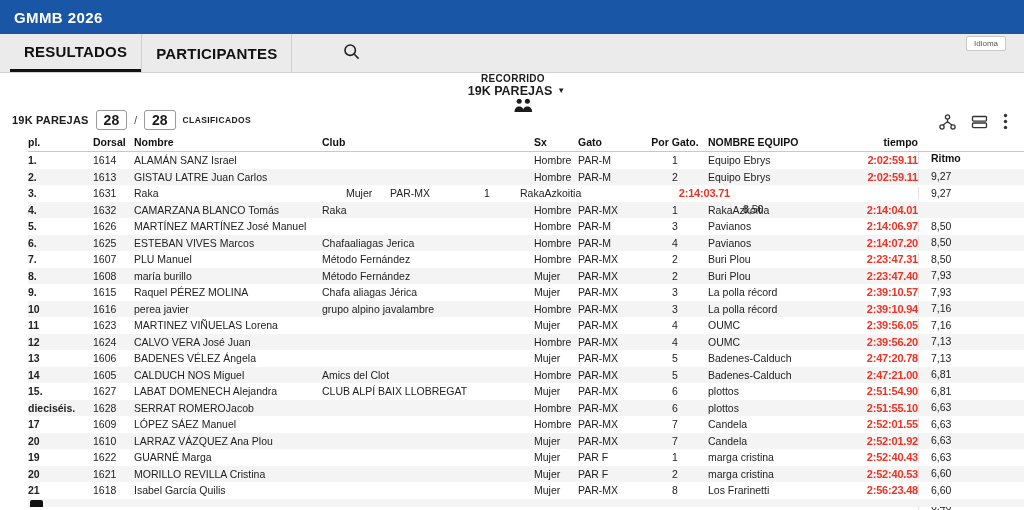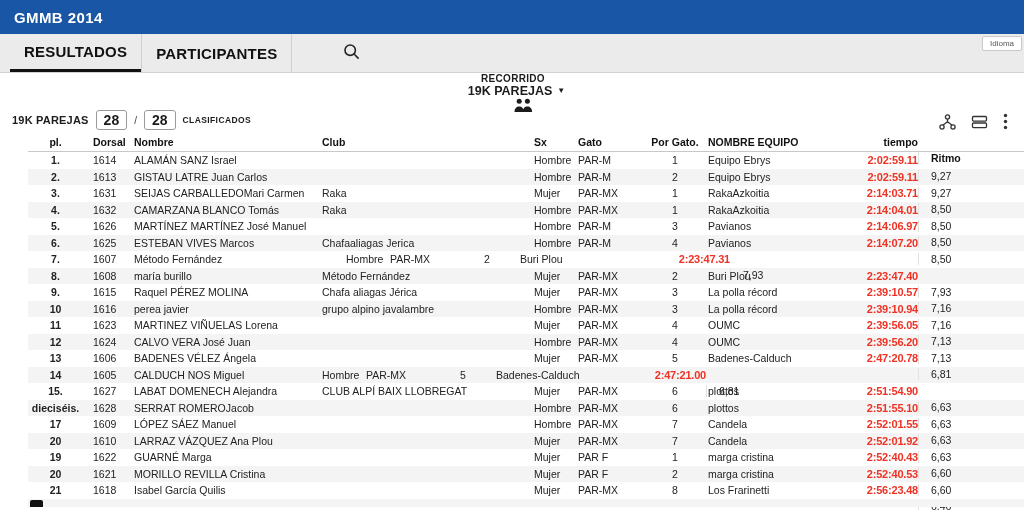--- a/index.html
+++ b/index.html
@@ -9,21 +9,21 @@
   
   .top-bar { height:34px; background:var(--accent-blue,#1956a5); display:flex; align-items:center; padding-left:14px; }
   .top-title { color:#fff; font-weight:bold; font-size:15px; letter-spacing:.4px; }
 
   
   .tab-bar { height:39px; background:#ebebeb; border-bottom:1px solid #d2d2d2; display:flex; align-items:stretch; position:relative; padding-left:10px; }
   .tab { display:flex; align-items:center; padding:4px 14px; font-weight:700; font-size:15px; letter-spacing:.2px; color:#111; cursor:pointer; }
   .tab.active { border-bottom:3px solid #111; }
   .tab.sep { border-left:1px solid #cfcfcf; border-right:1px solid #cfcfcf; }
   .search-tab { display:flex; align-items:center; justify-content:center; width:62px; margin-left:28px; cursor:pointer; }
-  .lang-box { position:absolute; top:2px; right:2px; background:#fff; border:1px solid #c9c9c9; font-size:8px; color:#555; padding:2px 7px; border-radius:2px; }
+  .lang-box { position:absolute; top:2px; right:18px; background:#fff; border:1px solid #c9c9c9; font-size:8px; color:#555; padding:2px 7px; border-radius:2px; }
 
   
   .toolbar { height:34px; display:flex; align-items:center; padding:0 10px 0 12px; background:#fff;flex-direction:column; }
   .recorrido-label { font-size:10px; font-weight:700; letter-spacing:.3px; }
   .recorrido-dd { margin-left:7px; font-weight:700; font-size:12.5px; display:flex; align-items:center; gap:5px; cursor:pointer; }
   .caret { font-size:8px; line-height:1; }
   .pairs-icon { margin-left:20px; display:flex; align-items:center; }
   .toolbar-right { margin-left:auto; display:flex; align-items:center; gap:15px; padding-right:6px; }
   .tool-icon { display:flex; align-items:center; cursor:pointer; }
 
@@ -33,40 +33,40 @@
   .count-box { border:1px solid #9a9a9a; border-radius:3px; font-size:14px; font-weight:700; padding:1px 7px; line-height:1.2; }
   .slash { font-size:10px; color:#444; }
   .clasificados { font-size:8.5px; font-weight:700; letter-spacing:.4px; }
 
   
   .table { padding-left:28px; }
   .thead { display:flex; height:19px; align-items:center; border-bottom:1px solid #c8c8c8; font-size:10.5px; font-weight:700; color:#111; }
   .row { display:flex; height:16.5px; align-items:center; font-size:10.5px; color:#222; }
   .tbody .row:nth-child(even) { background:#f4f4f4; }
   .cell, .hcell { overflow:hidden; white-space:nowrap; }
-  .c-pl     { width:60px;  text-align:center; padding-right:5px; font-weight:700; }
+  .c-pl     { width:60px;  text-align:left; padding-right:5px; font-weight:700; }
   .c-dorsal { width:46px;  padding-left:5px; }
   .c-nombre { width:188px; }
   .c-club   { width:212px; }
   .c-sx     { width:44px; }
   .c-gato   { width:64px; }
   .c-pg     { width:66px;  text-align:center; }
   .c-equipo { width:150px; }
   .c-tiempo { width:60px;  text-align:right; }
   .c-ritmo  { width:50px;  padding-left:12px; border-left:1px solid #e2e2e2;margin-top:32px; }
   .thead .c-pl { font-weight:700; }
   .cell.c-tiempo { color:var(--time-red,#ee3224); font-weight:700; font-size:11px; letter-spacing:-0.2px; }
   .partial-row { height:8px; background:#f4f4f4; margin-left:28px; position:relative; overflow:hidden; }
   .partial-blob { position:absolute; left:2px; top:1px; width:13px; height:12px; background:#111; border-radius:2px; }
 </style>
 </head>
 <body>
 
 <div class="top-bar">
-  <span class="top-title">GMMB 2014</span>
+  <span class="top-title">GMMB 2026</span>
 </div>
 
 <div class="tab-bar">
   <div class="tab active">RESULTADOS</div>
   <div class="tab sep">PARTICIPANTES</div>
   <div class="search-tab">
     <span>
       <svg width="17" height="17" viewBox="0 0 17 17">
           <circle cx="7.2" cy="7.2" r="5.2" fill="none" stroke="#222" stroke-width="1.6"></circle>
           <line x1="11.3" y1="11.3" x2="15.6" y2="15.6" stroke="#222" stroke-width="1.6"></line>
@@ -157,21 +157,20 @@
         <div class="cell c-sx">Hombre</div>
         <div class="cell c-gato">PAR-M</div>
         <div class="cell c-pg">2</div>
         <div class="cell c-equipo">Equipo Ebrys</div>
         <div class="cell c-tiempo">2:02:59.11</div>
         <div class="cell c-ritmo">9,27</div>
       </div>
       <div class="row">
         <div class="cell c-pl">3.</div>
         <div class="cell c-dorsal">1631</div>
-        <div class="cell c-nombre">SEIJAS CARBALLEDOMari Carmen</div>
         <div class="cell c-club">Raka</div>
         <div class="cell c-sx">Mujer</div>
         <div class="cell c-gato">PAR-MX</div>
         <div class="cell c-pg">1</div>
         <div class="cell c-equipo">RakaAzkoitia</div>
         <div class="cell c-tiempo">2:14:03.71</div>
         <div class="cell c-ritmo">8,50</div>
       </div>
       <div class="row">
         <div class="cell c-pl">4.</div>
@@ -205,20 +204,21 @@
         <div class="cell c-sx">Hombre</div>
         <div class="cell c-gato">PAR-M</div>
         <div class="cell c-pg">4</div>
         <div class="cell c-equipo">Pavianos</div>
         <div class="cell c-tiempo">2:14:07.20</div>
         <div class="cell c-ritmo">8,50</div>
       </div>
       <div class="row">
         <div class="cell c-pl">7.</div>
         <div class="cell c-dorsal">1607</div>
+        <div class="cell c-nombre">PLU Manuel</div>
         <div class="cell c-club">Método Fernández</div>
         <div class="cell c-sx">Hombre</div>
         <div class="cell c-gato">PAR-MX</div>
         <div class="cell c-pg">2</div>
         <div class="cell c-equipo">Buri Plou</div>
         <div class="cell c-tiempo">2:23:47.31</div>
         <div class="cell c-ritmo">7,93</div>
       </div>
       <div class="row">
         <div class="cell c-pl">8.</div>
@@ -289,20 +289,21 @@
         <div class="cell c-gato">PAR-MX</div>
         <div class="cell c-pg">5</div>
         <div class="cell c-equipo">Badenes-Calduch</div>
         <div class="cell c-tiempo">2:47:20.78</div>
         <div class="cell c-ritmo">6,81</div>
       </div>
       <div class="row">
         <div class="cell c-pl">14</div>
         <div class="cell c-dorsal">1605</div>
         <div class="cell c-nombre">CALDUCH NOS Miguel</div>
+        <div class="cell c-club">Amics del Clot</div>
         <div class="cell c-sx">Hombre</div>
         <div class="cell c-gato">PAR-MX</div>
         <div class="cell c-pg">5</div>
         <div class="cell c-equipo">Badenes-Calduch</div>
         <div class="cell c-tiempo">2:47:21.00</div>
         <div class="cell c-ritmo">6,81</div>
       </div>
       <div class="row">
         <div class="cell c-pl">15.</div>
         <div class="cell c-dorsal">1627</div>

